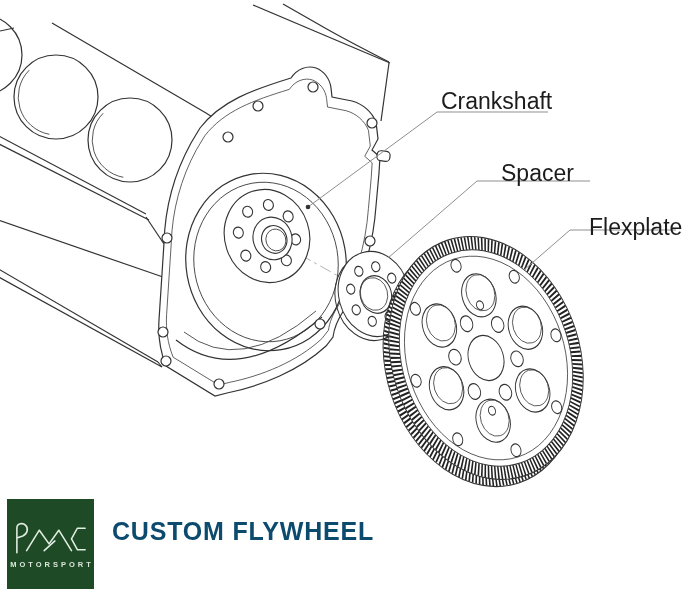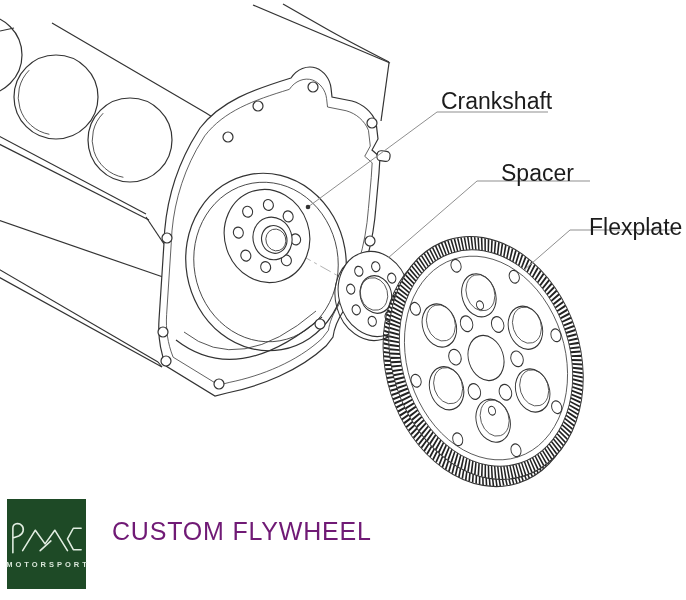--- a/index.html
+++ b/index.html
@@ -4,27 +4,27 @@
 <style>
   html,body{margin:0;padding:0;background:#fff;}
   .canvas{position:relative;width:686px;height:600px;background:#ffffff;overflow:hidden;
           font-family:"Liberation Sans",sans-serif;}
   .drawing{position:absolute;left:0;top:0;}
   .label{position:absolute;font-size:23px;color:#1c1c1c;white-space:nowrap;}
   .label-crankshaft{left:441px;top:88px;}
   .label-spacer{left:501px;top:160px;text-align:right;}
   .label-flexplate{left:589px;top:214px;}
   .footer{position:absolute;left:0;top:490px;width:686px;height:110px;background:#fff;}
-  .logo{position:absolute;left:7px;top:9px;width:79px;height:90px;background:#1e4a26;
+  .logo{position:absolute;left:7px;top:9px;width:87px;height:90px;background:#1e4a26;
         display:flex;flex-direction:column;align-items:center;justify-content:center;}
   .logo svg{display:block;}
   .wordmark{margin-top:4px;font-size:7.5px;font-weight:bold;letter-spacing:3px;
             color:#d9e6d9;white-space:nowrap;transform:translateX(1.5px);}
   .titles{position:absolute;left:112px;top:27px;}
-  .title{font-size:25px;font-weight:normal;letter-spacing:0.8px;color:#701a75;
+  .title{font-size:25px;font-weight:bold;letter-spacing:0.8px;color:#0c4a6e;
          margin:0;white-space:nowrap;}
   .subtitle{font-size:11px;font-weight:bold;letter-spacing:0.35px;color:#2a2a2a;
             margin:7px 0 0 0;white-space:nowrap;}
   .ln{fill:none;stroke:#333;stroke-width:1.2;}
   .lnw{fill:#fff;stroke:#333;stroke-width:1.2;}
   .thin{fill:none;stroke:#444;stroke-width:0.9;}
   .leader{fill:none;stroke:#8f8f8f;stroke-width:1;}
 </style>
 </head>
 <body>

